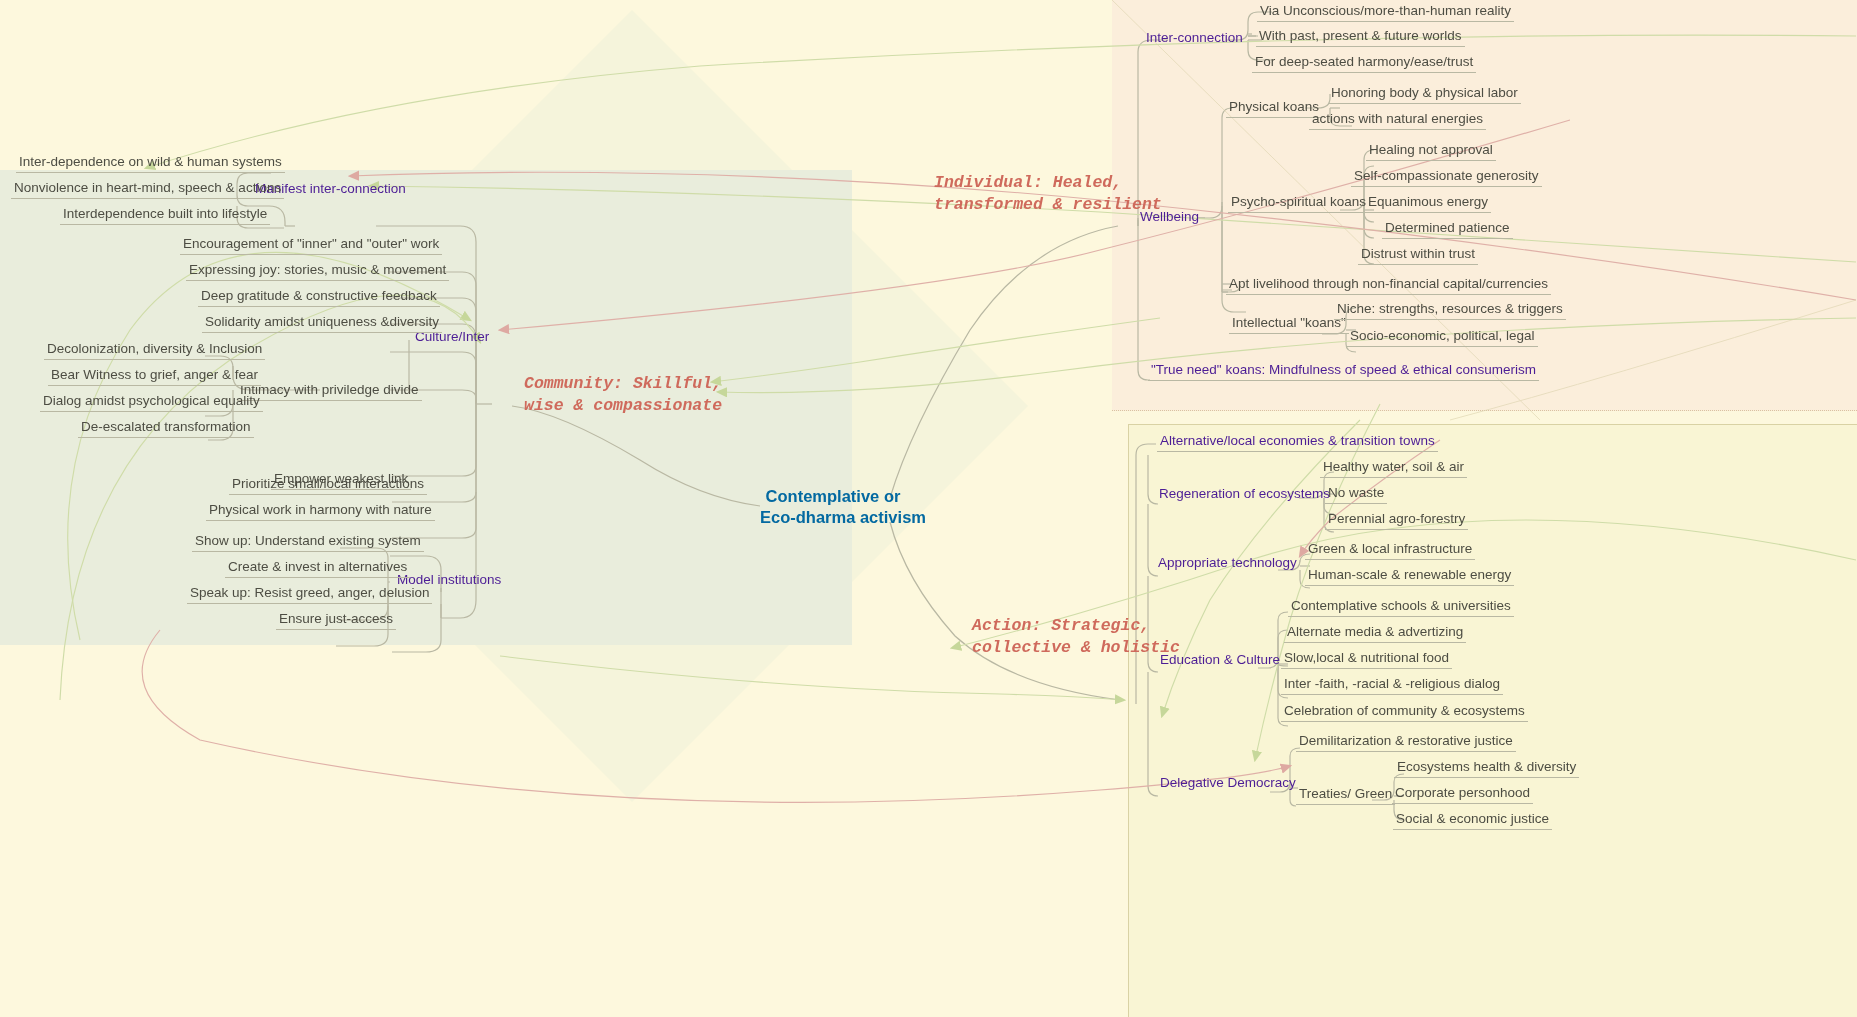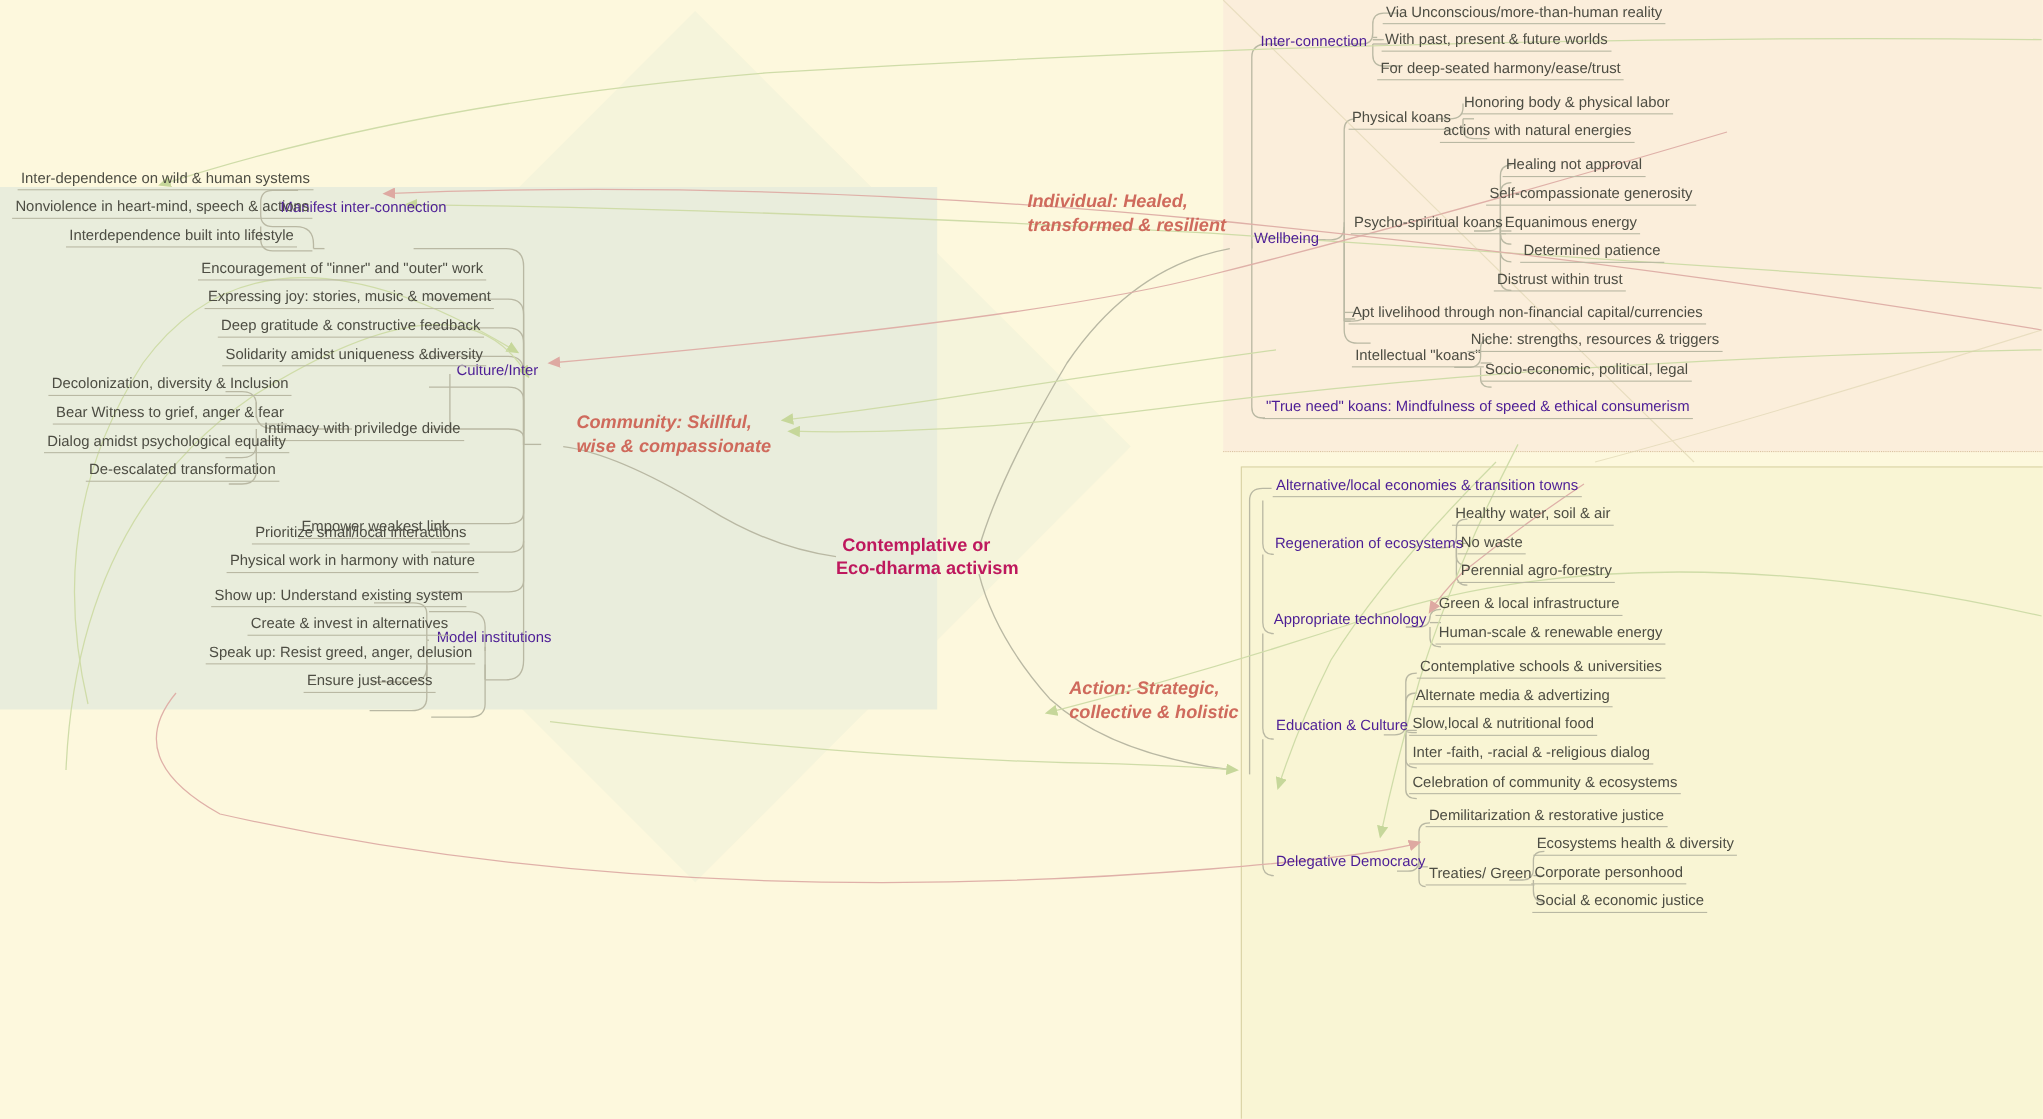--- a/index.html
+++ b/index.html
@@ -53,35 +53,36 @@
   .node.bold{
     font-weight:normal;
     color:#4c1d95;
     font-size:13.5px;
     text-align:right;
   }
   .center{
     position:absolute;
     text-align:center;
     font-weight:bold;
-    color:#be185d;
+    color:#0369a1;
     font-size:16.5px;
     line-height:21px;
     white-space:nowrap;
     border:none;
   }
   .tag{
     position:absolute;
     color:#cf6a5c;
     font-weight:bold;
     font-style:italic;
     font-size:16.5px;
     line-height:22px;
     white-space:nowrap;
     border:none;
+    font-family:Liberation Mono, monospace;
   }
 </style>
 </head>
 <body>
 
 <div id="canvas">
 
   <div class="region" id="region-individual"></div>
   <div class="region" id="region-action"></div>
   <div id="diamond"></div>

